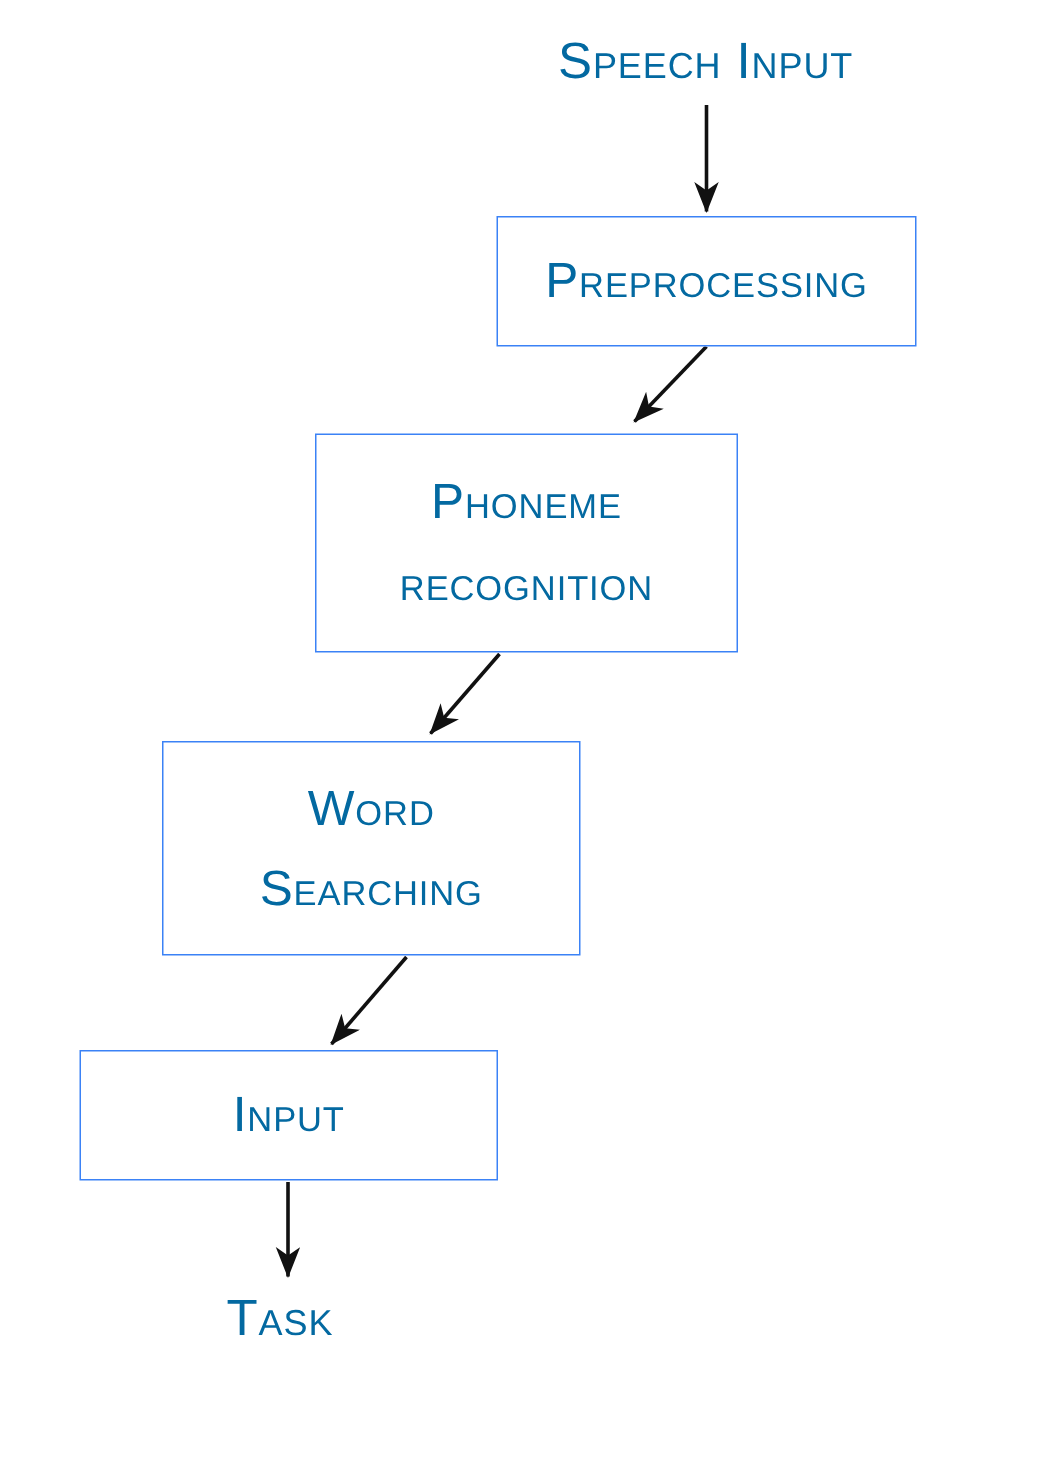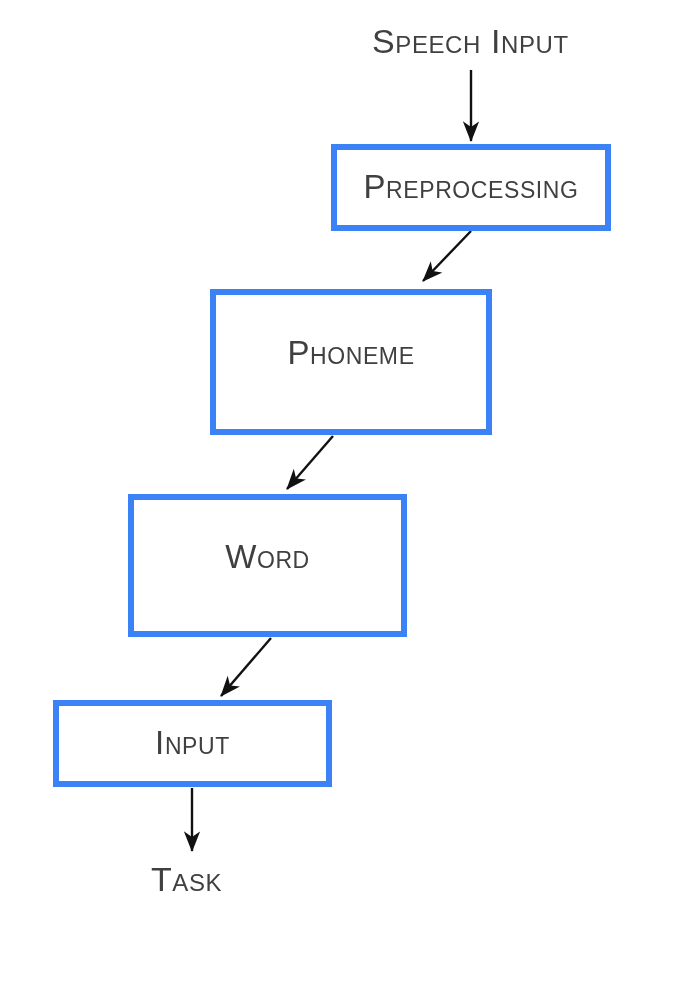--- a/index.html
+++ b/index.html
@@ -21,33 +21,33 @@
     position: absolute;
     left: 0;
     top: 0;
     width: 696px;
     height: 984px;
     pointer-events: none;
   }
   .node-box {
     position: absolute;
     box-sizing: border-box;
-    border: 6px solid #3b82f6;
+    border: 1px solid #3b82f6;
     background: #ffffff;
     display: flex;
     flex-direction: column;
     align-items: center;
     justify-content: center;
   }
   .node-text,
   .free-label {
     font-family: "Liberation Sans", sans-serif;
     font-variant: small-caps;
     font-feature-settings: "smcp" 1;
-    color: #404040;
+    color: #0369a1;
     letter-spacing: 0.6px;
     white-space: nowrap;
     line-height: 1.12;
     text-align: center;
   }
   .free-label {
     position: absolute;
   }
   
   .sz-lg { font-size: 34px; }
@@ -73,21 +73,21 @@
     width: 280px;
     height: 87px;
   }
   #box-phoneme-recognition {
     left: 210px;
     top: 289px;
     width: 282px;
     height: 146px;
   }
   #box-word-searching {
-    left: 128px;
+    left: 108px;
     top: 494px;
     width: 279px;
     height: 143px;
   }
   #box-task {
     left: 53px;
     top: 700px;
     width: 279px;
     height: 87px;
   }
@@ -116,24 +116,26 @@
   </svg>
 
   <div class="free-label sz-lg" id="label-speech-input">Speech Input</div>
 
   <div class="node-box" id="box-preprocessing">
     <div class="node-text sz-md">Preprocessing</div>
   </div>
 
   <div class="node-box" id="box-phoneme-recognition">
     <div class="node-text sz-md line-gap-a">Phoneme</div>
+    <div class="node-text sz-md">recognition</div>
   </div>
 
   <div class="node-box" id="box-word-searching">
     <div class="node-text sz-md line-gap-b">Word</div>
+    <div class="node-text sz-md">Searching</div>
   </div>
 
   <div class="node-box" id="box-task">
     <div class="node-text sz-md">Input</div>
   </div>
 
   <div class="free-label sz-lg" id="label-text-output">Task</div>
 
 </div>
 

